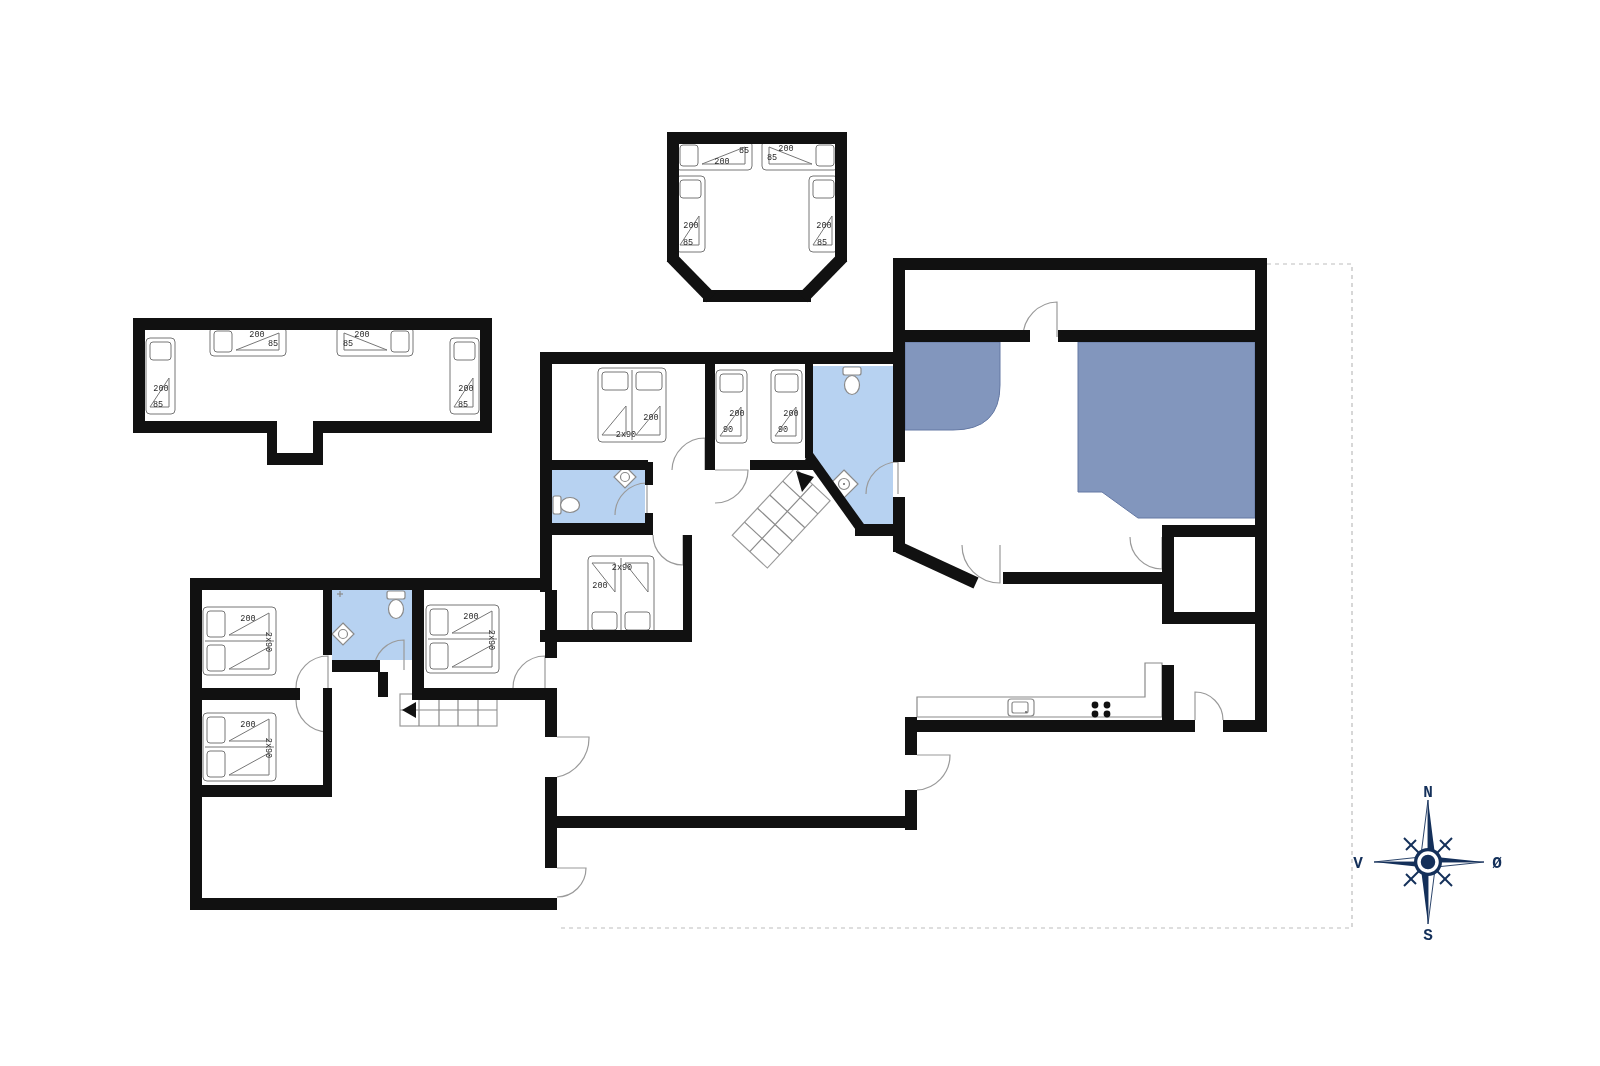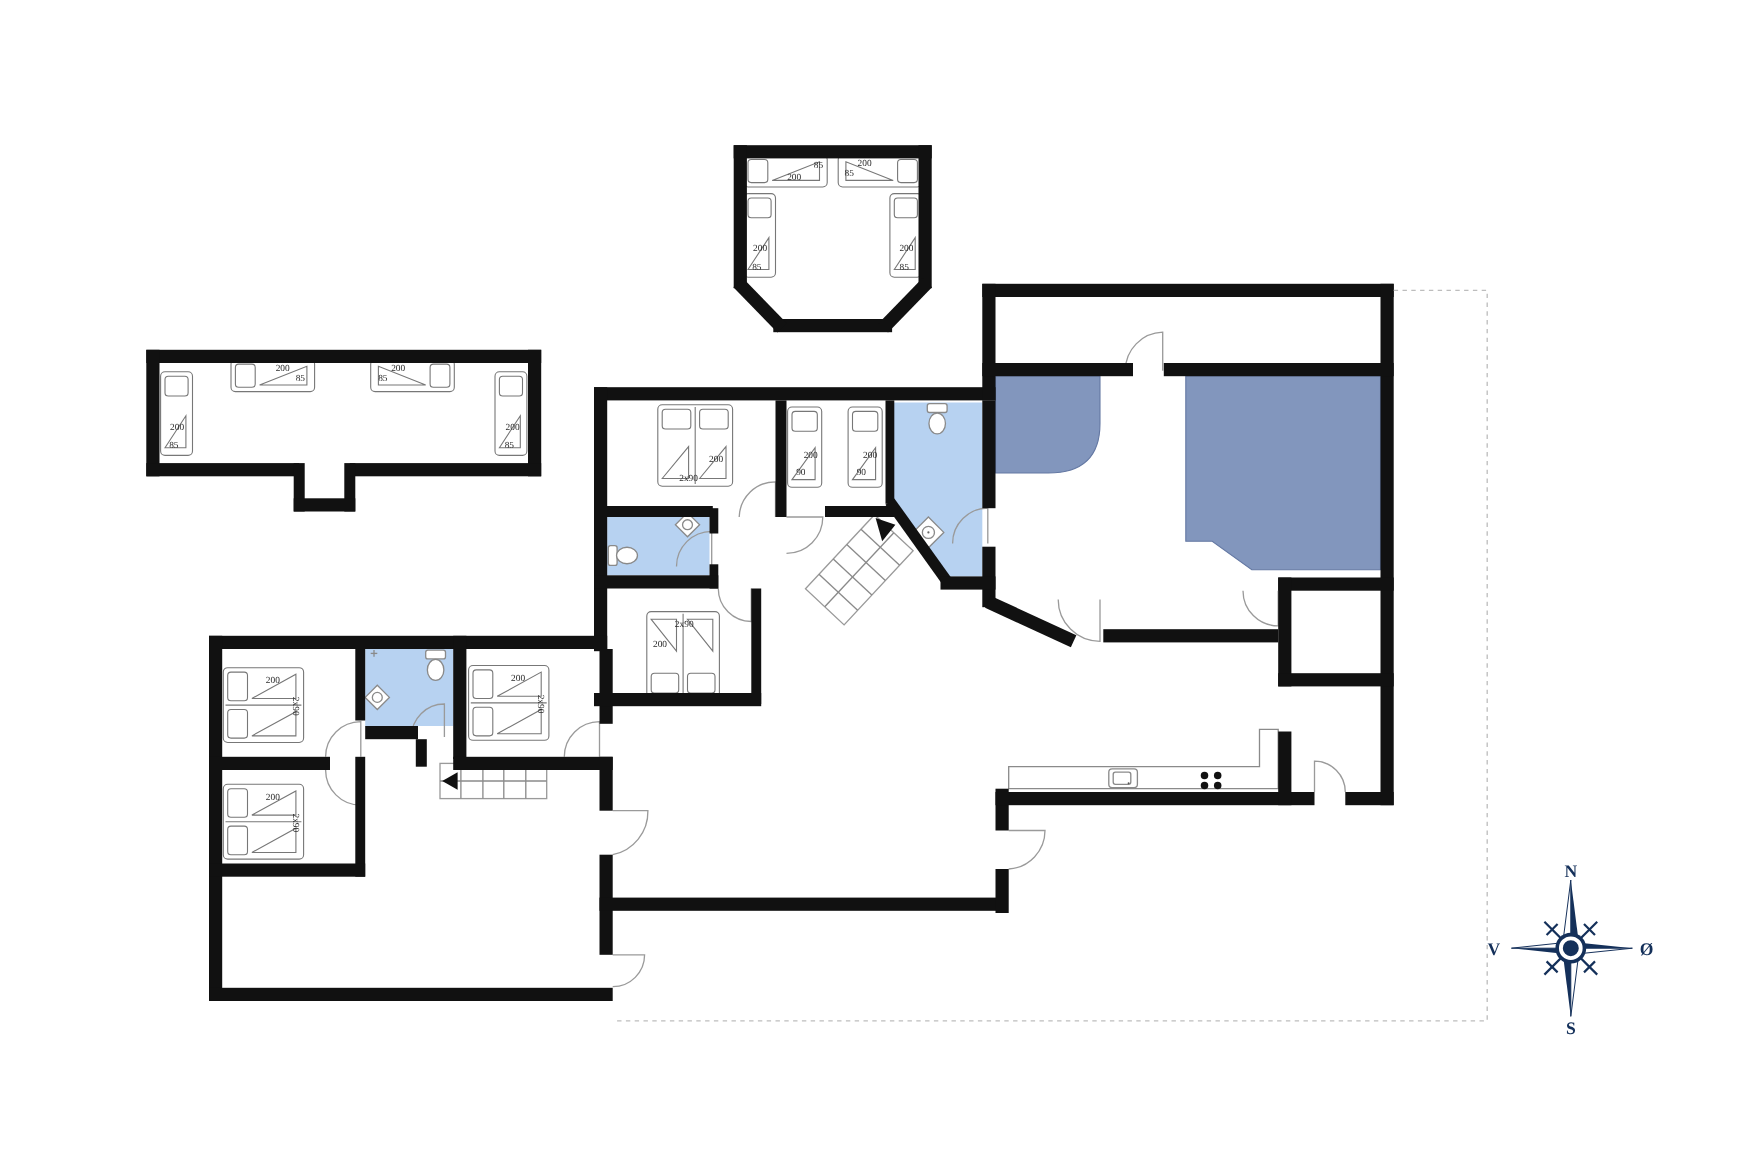--- a/index.html
+++ b/index.html
@@ -1,17 +1,17 @@
 <!DOCTYPE html>
 <html><head>
 <meta charset="utf-8">
 <style>
   html,body{margin:0;padding:0;background:#ffffff;}
   .stage{position:relative;width:1600px;height:1066px;background:#ffffff;overflow:hidden;
-         font-family:Liberation Serif, serif;}
+         font-family:Liberation Mono, monospace;}
   svg{display:block;}
   .wall{fill:#111111;}
   .wall-line{stroke:#111111;fill:none;}
   .bath{fill:#b7d2f1;}
   .furn{fill:#8296bd;stroke:#6478a3;stroke-width:1;}
   .thin{stroke:#8a8a8a;stroke-width:1.2;fill:#ffffff;}
   .thin-nf{stroke:#8a8a8a;stroke-width:1.2;fill:none;}
   .arc{stroke:#9a9a9a;stroke-width:1.2;fill:none;}
   .dash{stroke:#bdbdbd;stroke-width:1.2;fill:none;stroke-dasharray:4 4;}
   .bedlabel{font-size:8.5px;fill:#2b2b2b;}

